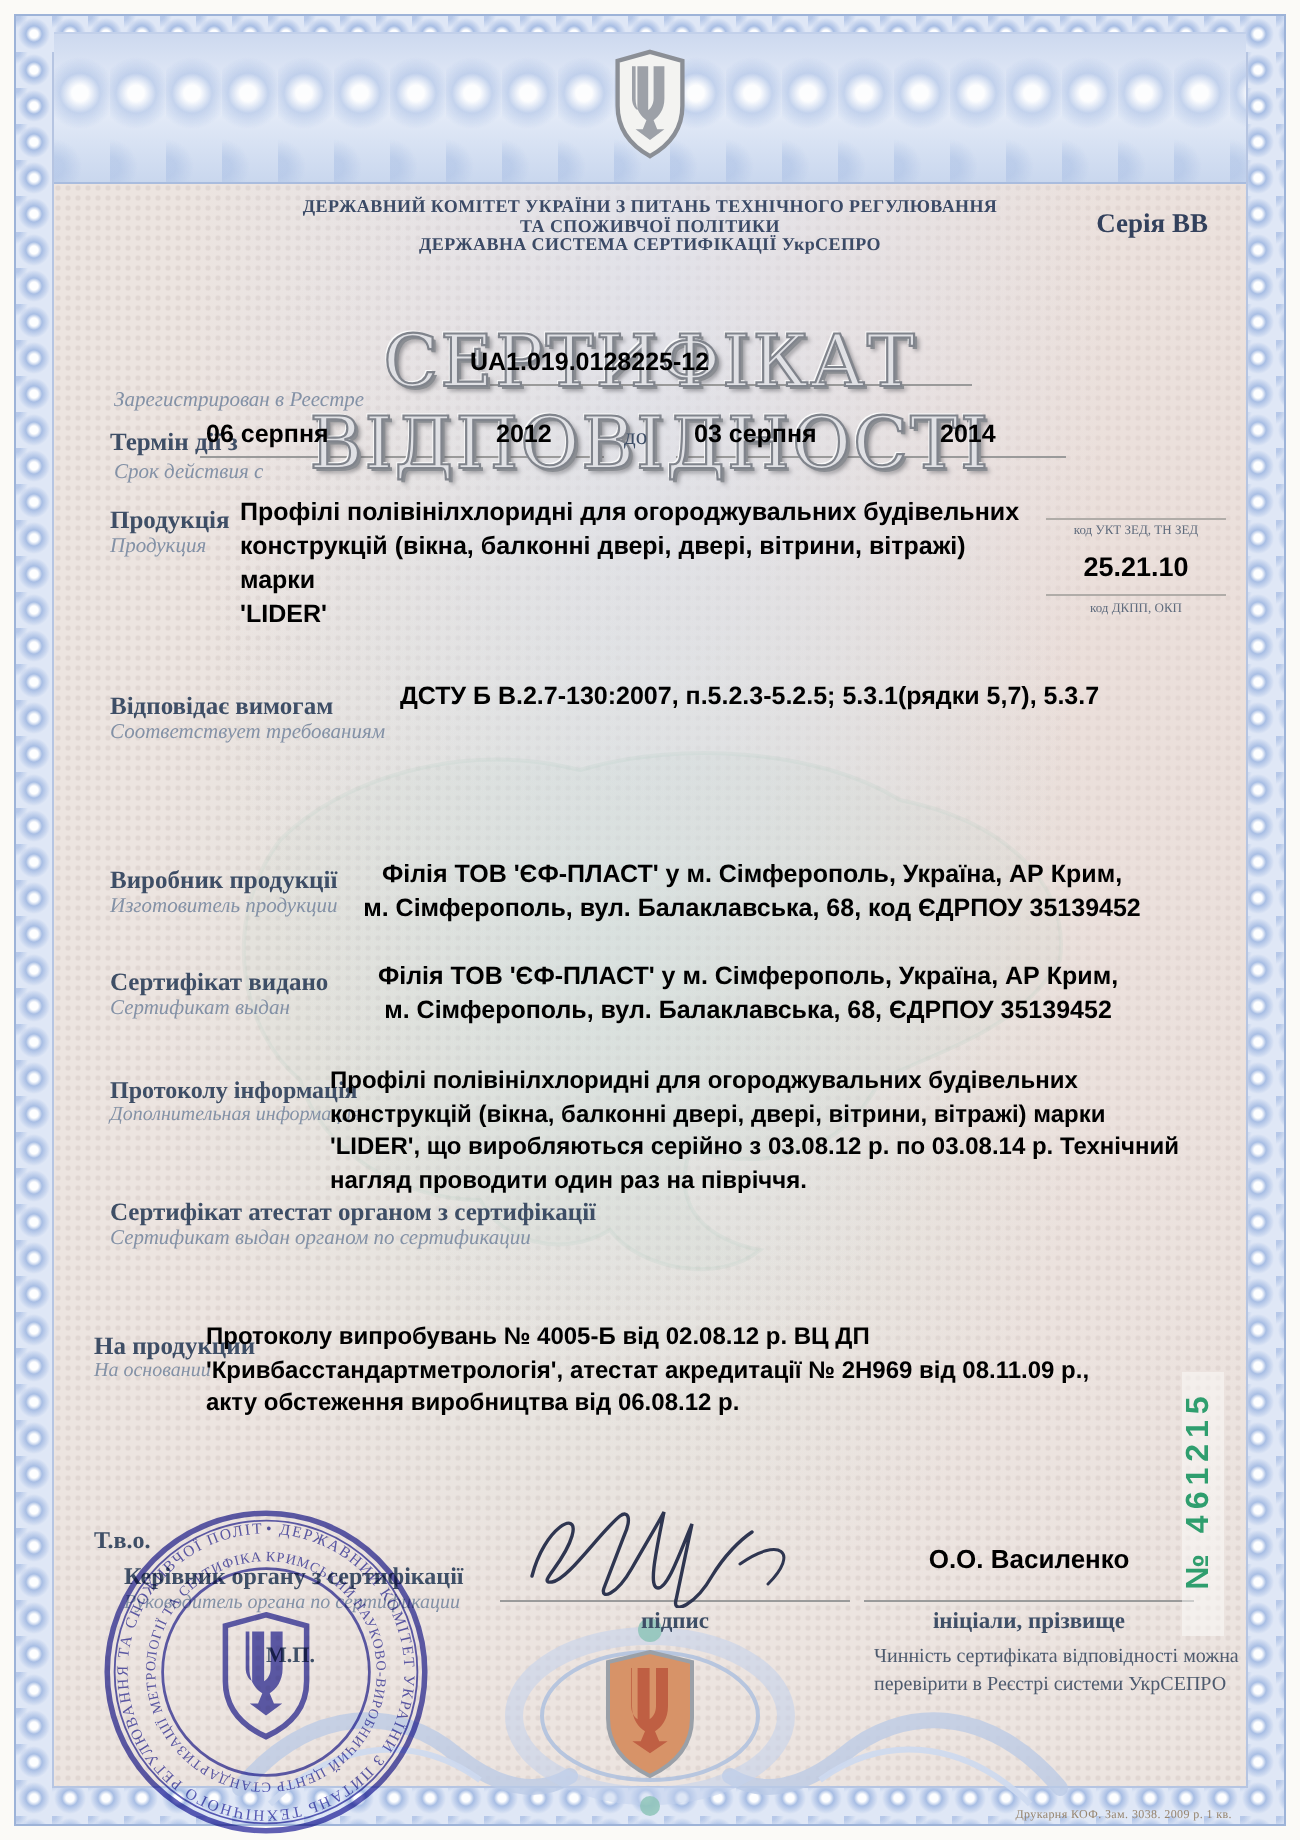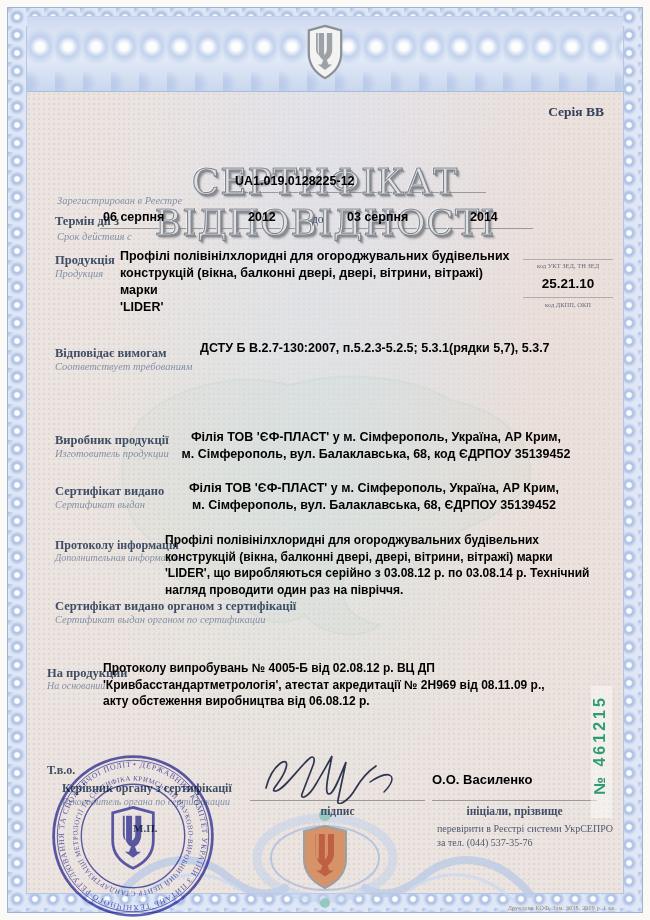--- a/index.html
+++ b/index.html
@@ -73,20 +73,25 @@
   <svg class="watermark-map" width="480" height="330" viewBox="0 0 480 330">
     <path d="M60 90 C90 60 150 40 210 55 C260 40 330 45 370 70 C420 80 455 110 450 150 C430 185 390 195 360 210 C340 250 300 255 265 245 C255 275 275 290 300 295 C280 312 240 305 225 285 C200 300 170 290 160 270 C120 270 80 245 70 210 C40 185 30 130 60 90 Z" fill="rgba(150,195,175,.13)" stroke="rgba(140,185,170,.22)" stroke-width="2"></path>
   </svg>
 
   <div class="top-band"></div>
   <svg class="top-shield" width="36" height="56" viewBox="0 0 40 62">
     <path d="M20 2 L38 7 V32 Q38 50 20 60 Q2 50 2 32 V7 Z" fill="#f3f3f1" stroke="#8b8f96" stroke-width="2.4"></path>
     <path d="M12 10 v18 c0 6 3 10 6 12 l-2 5 h-4 l8 6 8-6 h-4 l-2-5 c3-2 6-6 6-12 V10 h-6 v18 c0 3-1.4 5.4-3 6.4 V10 h-6 v24.4 c-1.6-1-3-3.4-3-6.4 V10 z" fill="#9da1a8"></path>
   </svg>
 
+  <div class="hdr">
+    <div>ДЕРЖАВНИЙ КОМІТЕТ УКРАЇНИ З ПИТАНЬ ТЕХНІЧНОГО РЕГУЛЮВАННЯ</div>
+    <div>ТА СПОЖИВЧОЇ ПОЛІТИКИ</div>
+    <div>ДЕРЖАВНА СИСТЕМА СЕРТИФІКАЦІЇ УкрСЕПРО</div>
+  </div>
   <div class="series">Серія ВВ</div>
   <div class="title">СЕРТИФІКАТ ВІДПОВІДНОСТІ</div>
 
   <div class="sub" style="left:57px;top:195px">Зарегистрирован в Реестре</div>
   <div class="val" style="left:235px;top:174px">UA1.019.0128225-12</div>
   <div class="u" style="left:228px;top:192px;width:258px"></div>
 
   <div class="lbl" style="left:55px;top:214px">Термін дії з</div>
   <div class="sub" style="left:57px;top:231px">Срок действия с</div>
   <div class="val" style="left:103px;top:210px">06 серпня</div>
@@ -122,41 +127,41 @@
   <div class="val lines" style="left:148px;top:480px;width:452px;text-align:center">Філія ТОВ 'ЄФ-ПЛАСТ' у м. Сімферополь, Україна, АР Крим,
 м. Сімферополь, вул. Балаклавська, 68, ЄДРПОУ 35139452</div>
 
   <div class="lbl" style="left:55px;top:538px;font-size:12px">Протоколу інформація</div>
   <div class="sub" style="left:55px;top:552px;font-size:10px">Дополнительная информация</div>
   <div class="val lines" style="left:165px;top:532px;width:438px;font-size:12px;line-height:16.5px">Профілі полівінілхлоридні для огороджувальних будівельних
 конструкцій (вікна, балконні двері, двері, вітрини, вітражі)  марки
 'LIDER', що виробляються серійно  з  03.08.12 р.  по 03.08.14 р. Технічний
 нагляд проводити один раз на півріччя.</div>
 
-  <div class="lbl" style="left:55px;top:599px">Сертифікат видано органом з сертифікації</div>
+  <div class="lbl" style="left:55px;top:599px">Сертифікат атестат органом з сертифікації</div>
   <div class="sub" style="left:55px;top:614px">Сертификат выдан органом по сертификации</div>
 
   <div class="lbl" style="left:47px;top:666px">На продукции</div>
   <div class="sub" style="left:47px;top:680px;font-size:10px">На основании</div>
   <div class="val lines" style="left:103px;top:660px;width:494px;font-size:12px;line-height:16.5px">Протоколу випробувань № 4005-Б від 02.08.12 р. ВЦ ДП
 'Кривбасстандартметрологія', атестат акредитації № 2Н969 від 08.11.09 р.,
 акту обстеження  виробництва від  06.08.12 р.</div>
 
   <div class="lbl" style="left:47px;top:763px;font-size:12px">Т.в.о.</div>
   <div class="lbl" style="left:62px;top:781px;font-size:12px">Керівник органу з сертифікації</div>
   <div class="sub" style="left:62px;top:796px;font-size:10px">Руководитель органа по сертификации</div>
   <div class="lbl" style="left:133px;top:822px;font-size:11px">М.П.</div>
 
   <svg class="signature" width="160" height="56" viewBox="0 0 160 56">
     <path d="M8 40 C14 16 32 6 28 20 C24 34 10 44 18 43 C26 42 42 18 52 10 C56 7 58 11 54 20 L44 46 C42 52 50 50 58 36 C66 22 72 12 74 8 C70 28 66 46 71 46 C76 46 82 28 88 14 L80 52 C78 60 90 54 98 40 C104 30 112 22 118 18" fill="none" stroke="#2e3550" stroke-width="1.7" stroke-linecap="round"></path>
     <path d="M112 34 C132 20 142 28 126 44" fill="none" stroke="#2e3550" stroke-width="1.5" stroke-linecap="round"></path>
   </svg>
   <div class="u" style="left:250px;top:800px;width:175px"></div>
   <div class="sig-caption" style="left:250px;top:805px;width:175px">підпис</div>
-  <div class="val" style="left:432px;top:772px;width:165px;font-size:13px">О.О. Василенко</div>
+  <div class="val" style="left:432px;top:772px;width:165px;text-align:center;font-size:13px">О.О. Василенко</div>
   <div class="u" style="left:432px;top:800px;width:165px"></div>
   <div class="sig-caption" style="left:432px;top:805px;width:165px">ініціали, прізвище</div>
 
   <svg class="stamp" width="182" height="168" viewBox="0 0 182 182">
     <defs>
       <path id="ringO" d="M91 16 a75 75 0 1 1 -0.01 0"></path>
       <path id="ringI" d="M91 31 a60 60 0 1 1 -0.01 0"></path>
     </defs>
     <circle cx="91" cy="91" r="86" fill="none" stroke="#4b4bb0" stroke-width="3"></circle>
     <circle cx="91" cy="91" r="82" fill="none" stroke="#4b4bb0" stroke-width="1"></circle>
@@ -184,18 +189,18 @@
     <g transform="translate(189,20)">
       <path d="M21 0 L42 5 V33 Q42 52 21 62 Q0 52 0 33 V5 Z" fill="#d79368" stroke="#9aa0a8" stroke-width="2"></path>
       <path d="M12 8 v19 c0 6.5 3.2 10.7 6.5 12.6 l-2.1 5 h-4.2 l8.8 6 8.8-6 h-4.2 l-2.1-5 c3.3-1.9 6.5-6.1 6.5-12.6 V8 h-6 v19 c0 3.2-1.5 5.6-3.2 6.6 V8 h-6 v25.6 c-1.7-1-3.2-3.4-3.2-6.6 V8 z" fill="#bf5f43"></path>
     </g>
   </svg>
 
   <div class="serial-strip"></div>
   <div class="serial">№ 461215</div>
 
   <div class="verify">
+    <div>Чинність сертифіката відповідності можна</div>
     <div>перевірити в Реєстрі системи УкрСЕПРО</div>
-    <div>за тел. (044) 537-35-76</div>
   </div>
 
   <div class="imprint">Друкарня КОФ. Зам. 3038. 2009 р. 1 кв.</div>
 </div>
 
 </body></html>

